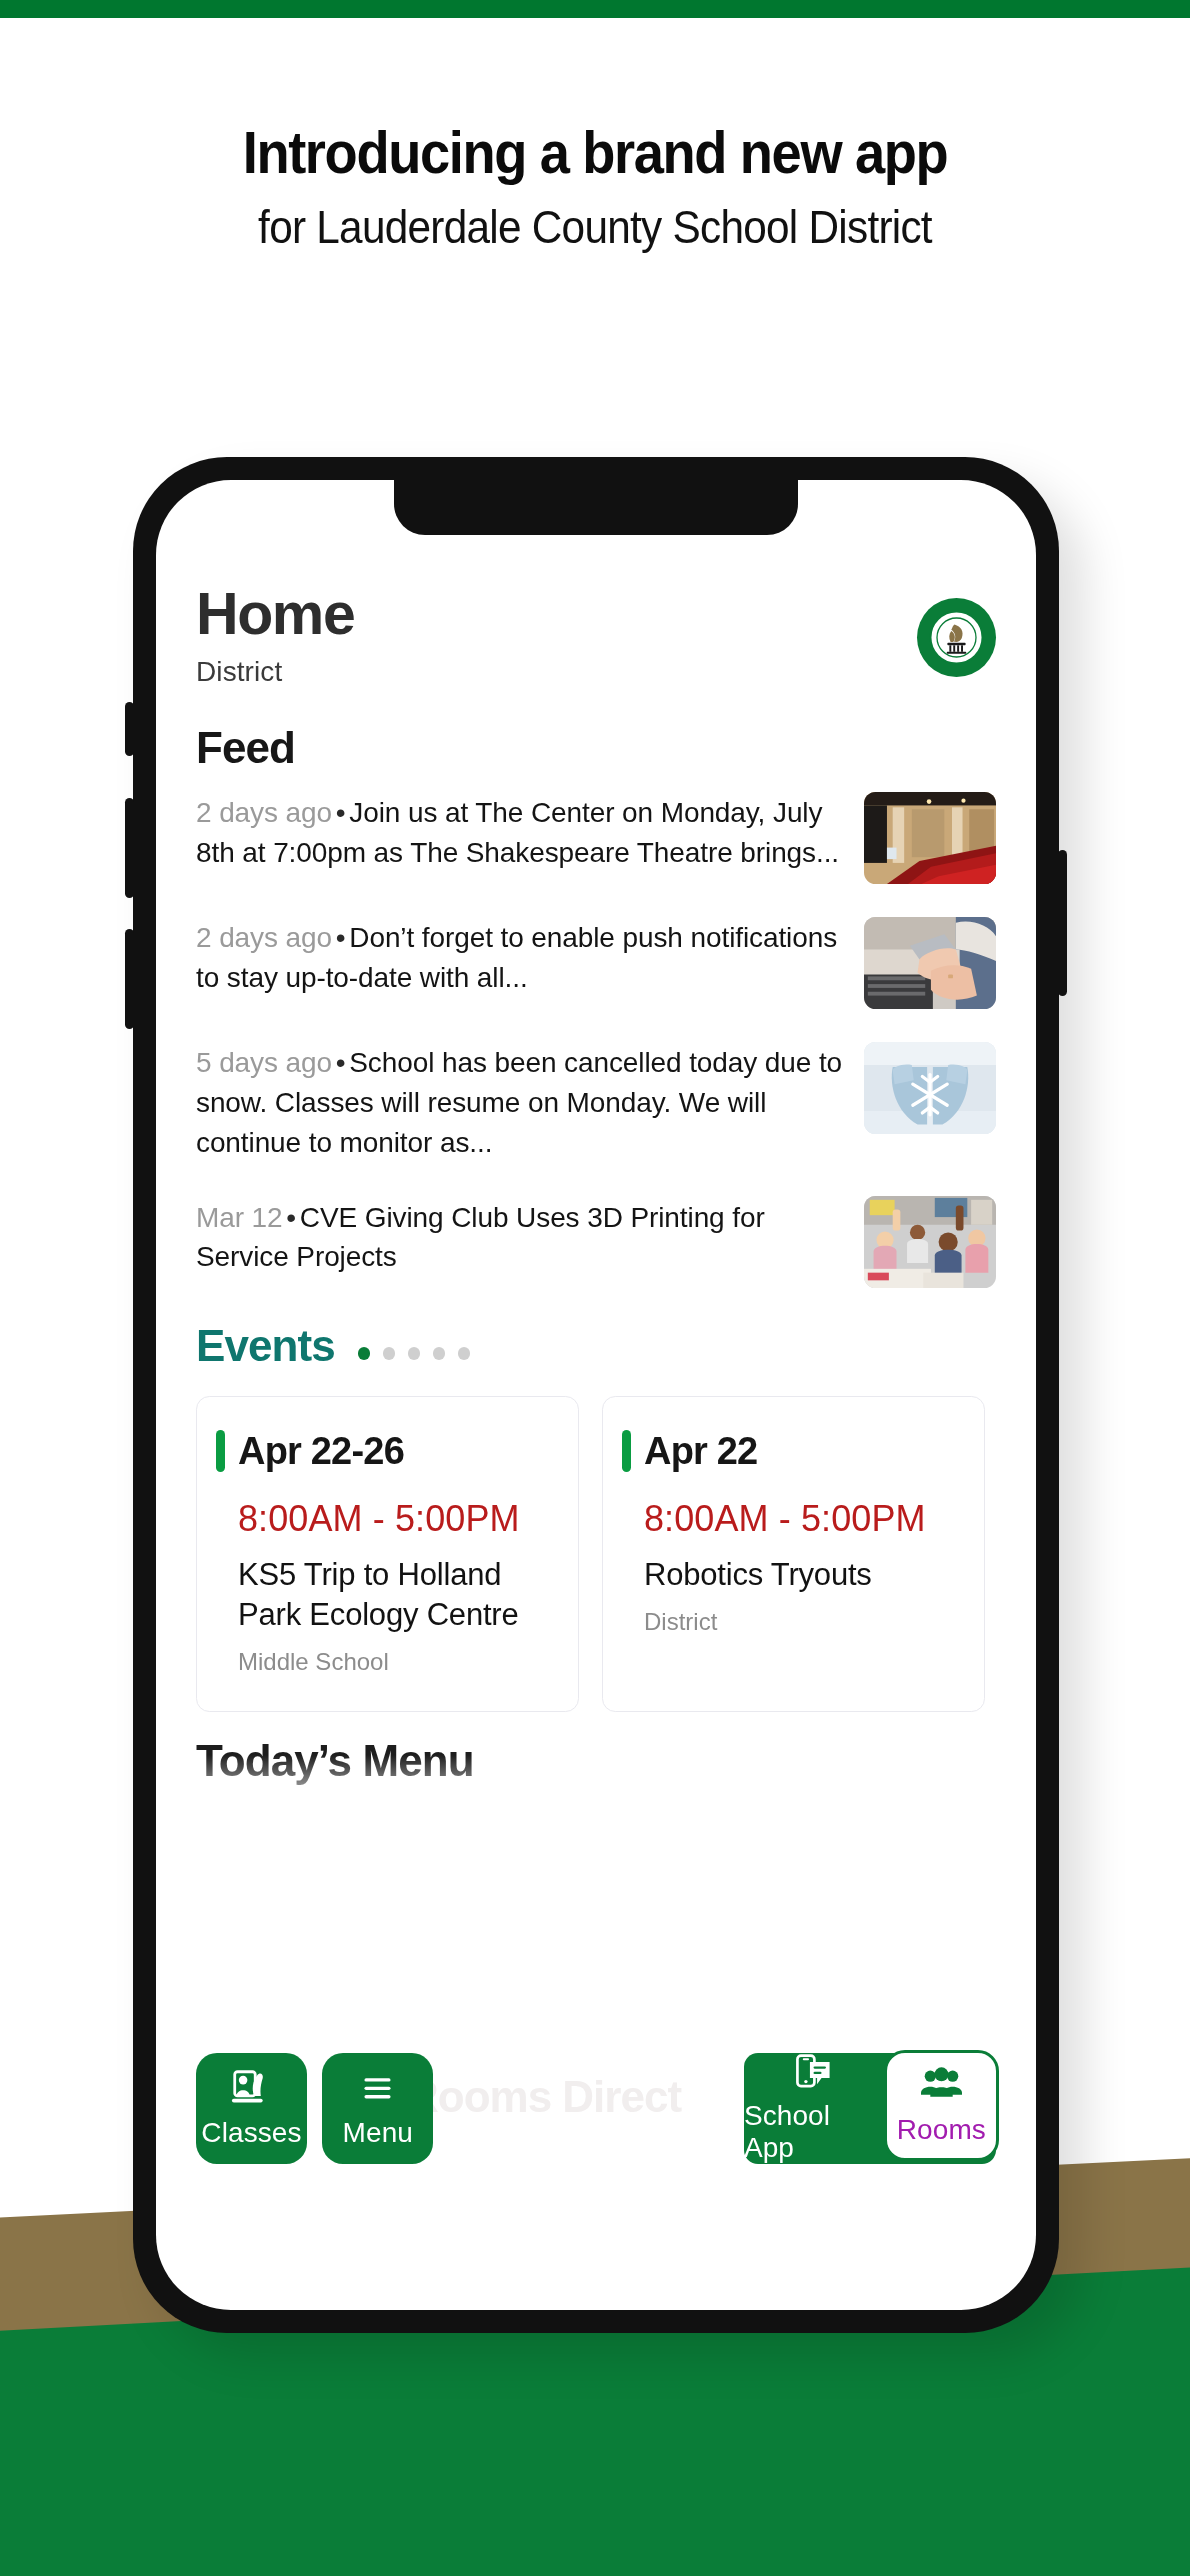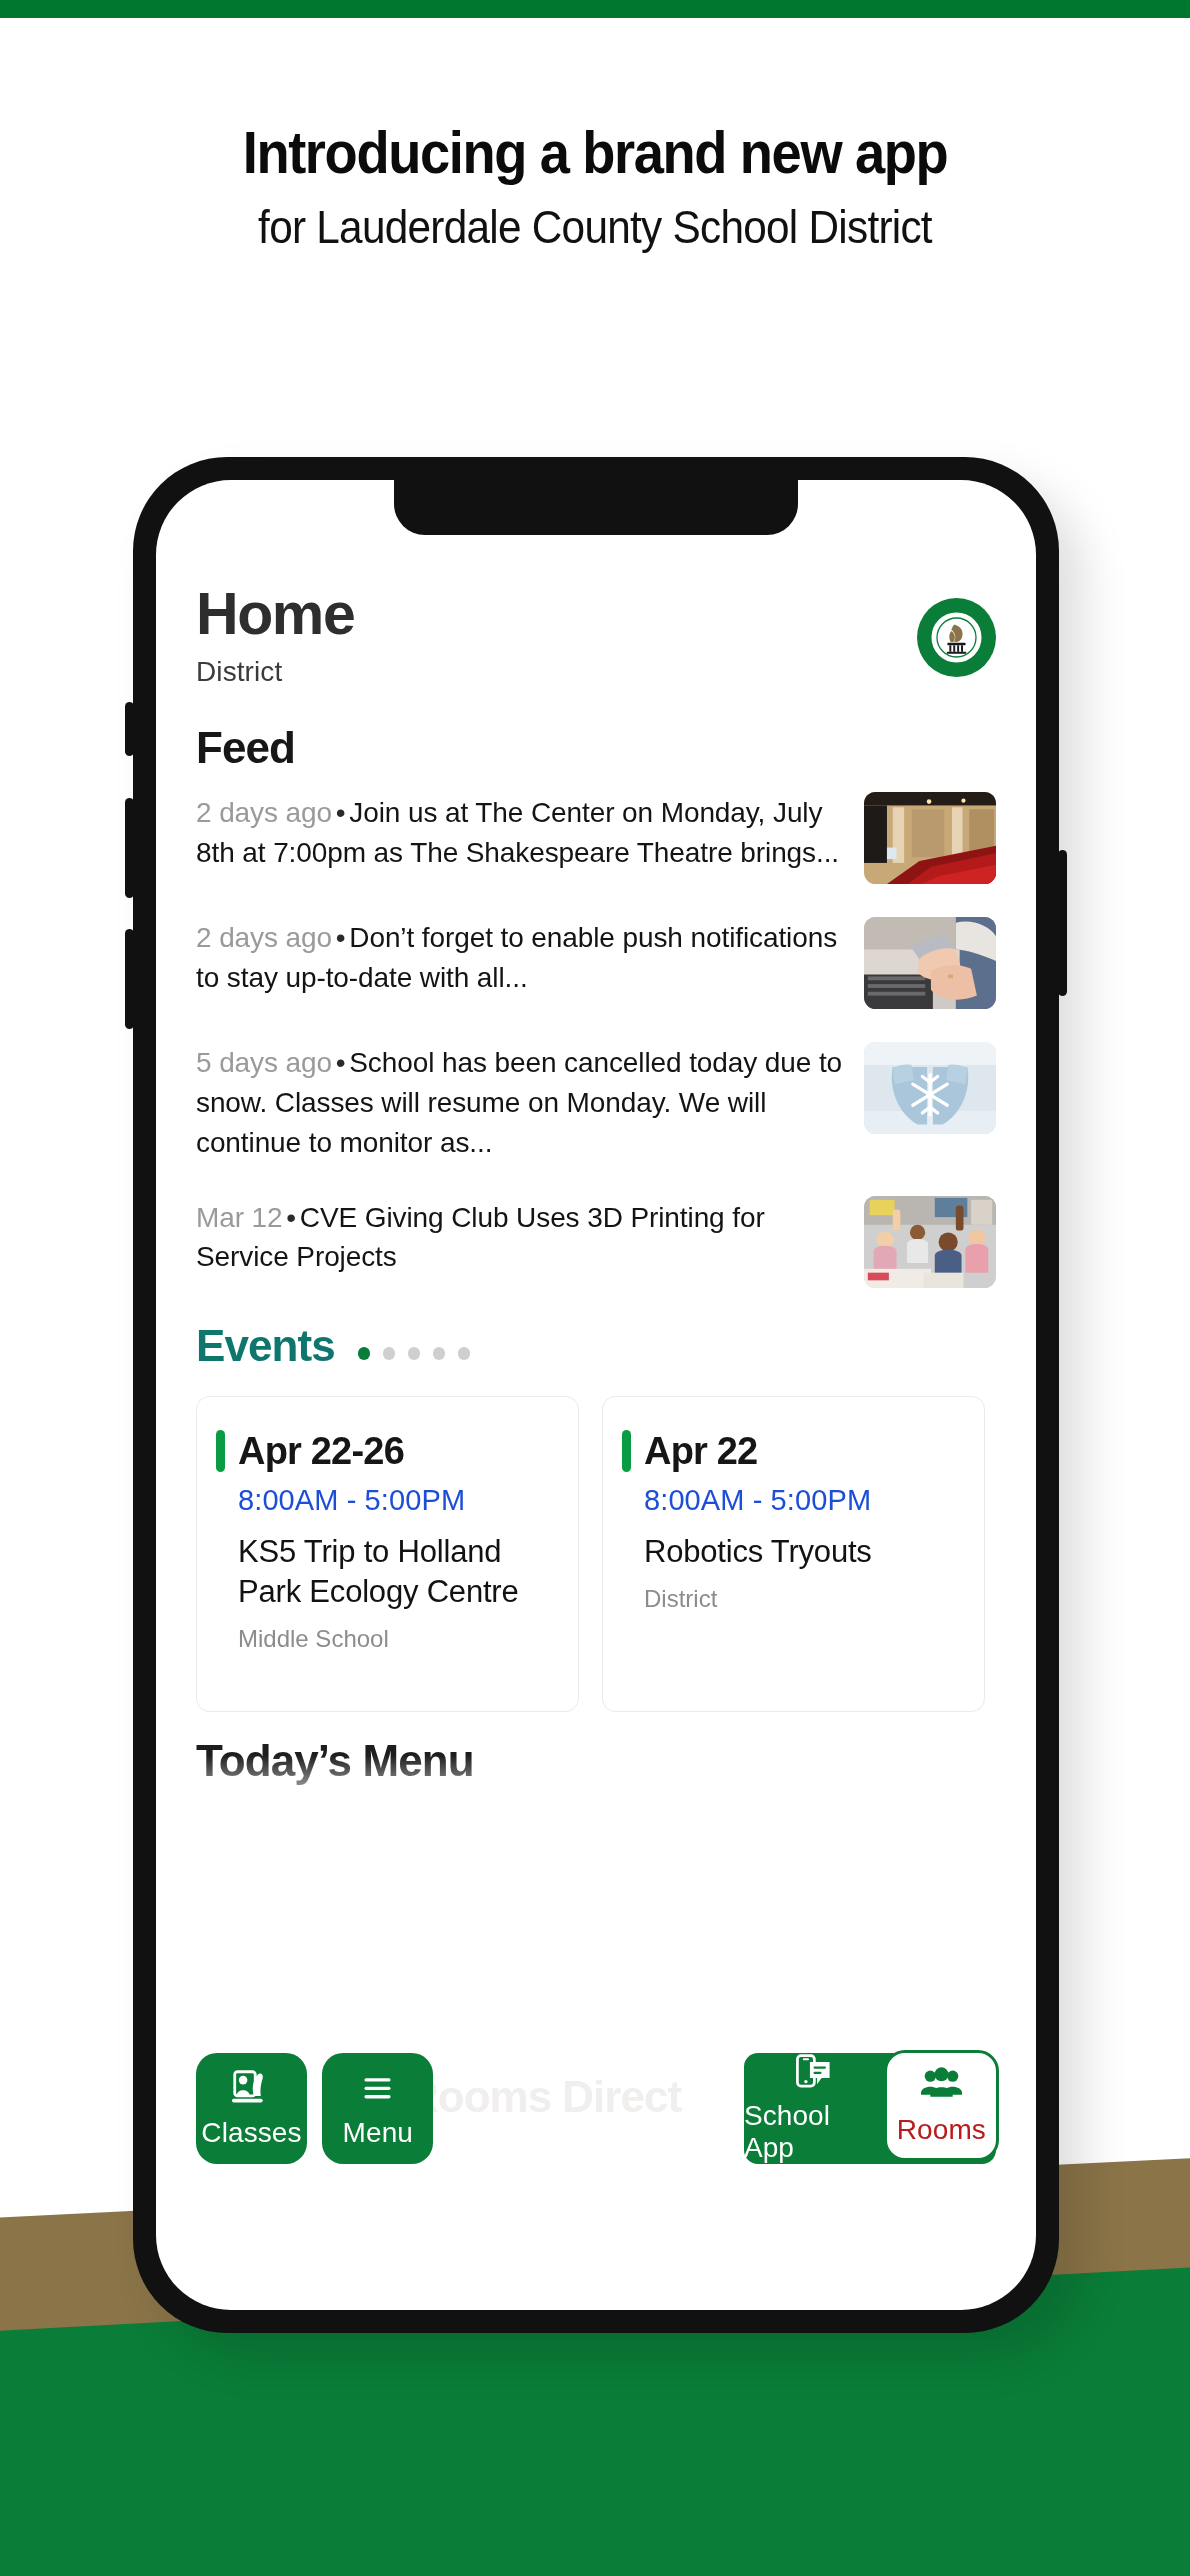--- a/index.html
+++ b/index.html
@@ -236,24 +236,24 @@
     border-radius: 5.8px;
     flex: 0 0 auto;
   }
   .event-date {
     font-size: 38px;
     font-weight: 700;
     color: #161616;
     letter-spacing: -0.8px;
   }
   .event-time {
-    margin-top: 11px;
+    margin-top: 25px;
     margin-left: 22px;
-    font-size: 29px;
-    color: #1d4ed8;
+    font-size: 36px;
+    color: #b91c1c;
     letter-spacing: 0.1px;
   }
   .event-title {
     margin-top: 15.3px;
     margin-left: 22px;
     font-size: 31px;
     color: #121212;
     line-height: 1.28;
     letter-spacing: -0.2px;
   }
@@ -322,21 +322,21 @@
     overflow: visible;
   }
   .nav-btn.flat { border-radius: 21px 0 0 21px; width: 140px; }
   .nav-btn.active {
     background: #ffffff;
     border: 3.4px solid #0a7d38;
     border-radius: 21px;
     width: 115px;
     margin: -2.9px -2.9px -2.9px 0;
   }
-  .nav-btn.active .nav-label { color: #b91c1c; }
+  .nav-btn.active .nav-label { color: #a21caf; }
   .nav-btn.active svg path,
   .nav-btn.active svg circle,
   .nav-btn.active svg rect { fill: #0a7d38; }
 </style>
 </head>
 <body>
 
 <div class="page">
 
   <div class="top-bar"></div>

